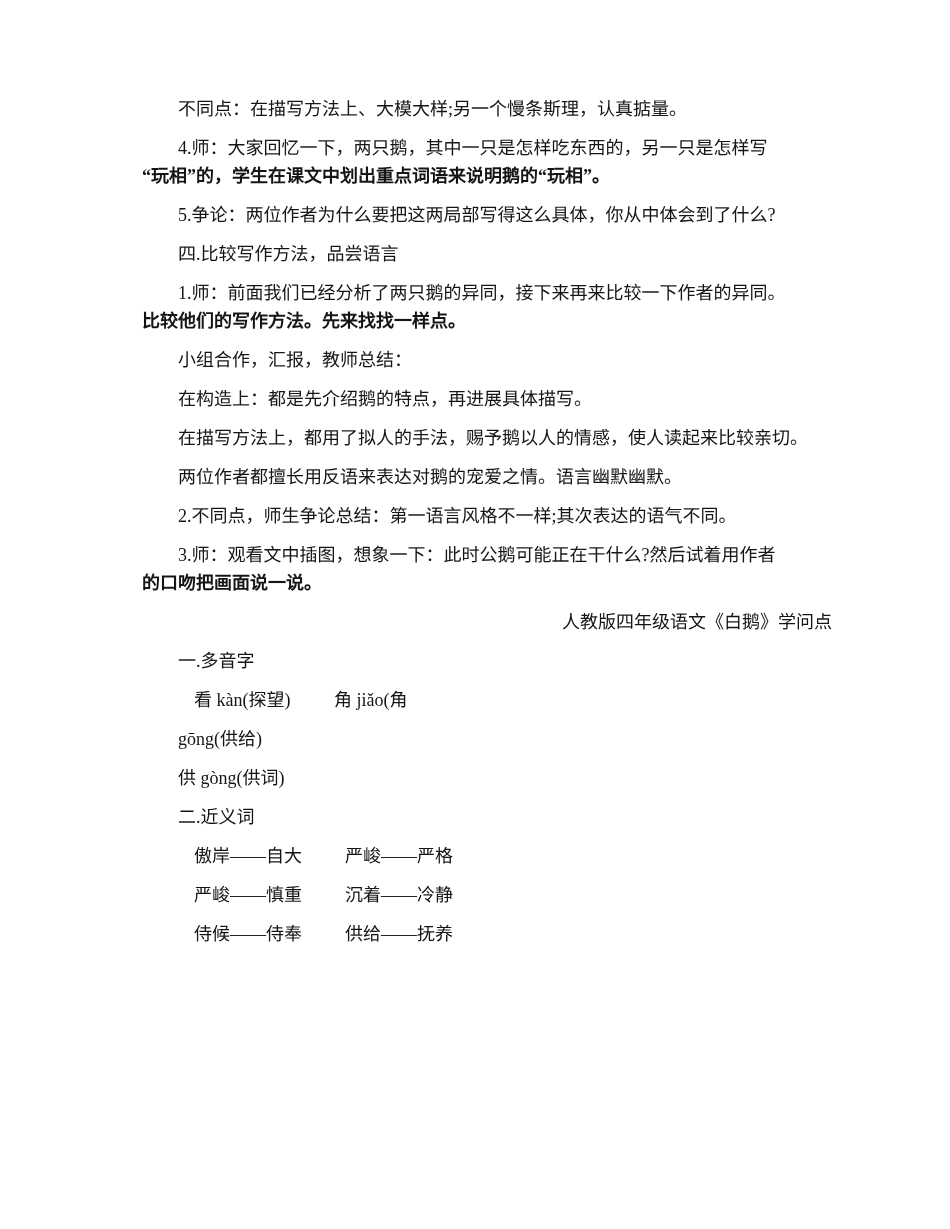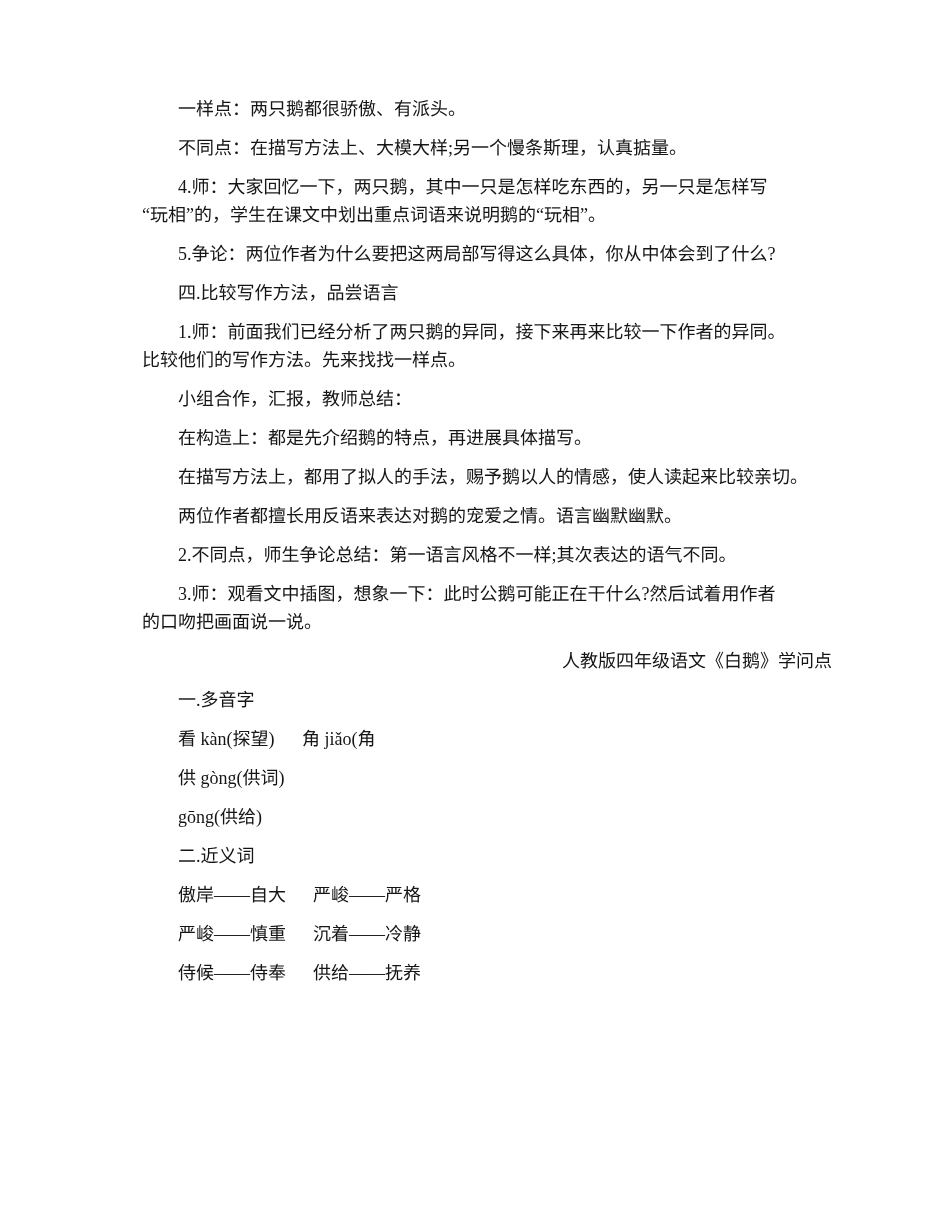--- a/index.html
+++ b/index.html
@@ -28,46 +28,45 @@
     margin: 0 0 11px 0;
   }
   .ln {
     min-height: 28px;
   }
   .first {
     text-indent: 36px;
   }
   .cont {
     text-indent: 0;
+    font-weight: bold;
   }
   .title-block {
     text-align: right;
     text-indent: 0;
   }
   .cols {
     text-indent: 36px;
     white-space: nowrap;
   }
   .c1, .c2 {
     display: inline-block;
     text-indent: 0;
     vertical-align: top;
+    margin-left: 16px;
   }
   .duoyin .c1 { min-width: 124px; }
   .jinyi  .c1 { min-width: 135px; }
 </style>
 </head>
 <body>
 
 <div class="page">
   <div class="doc">
 
-    <div class="para">
-      <div class="ln first">一样点：两只鹅都很骄傲、有派头。</div>
-    </div>
 
     <div class="para">
       <div class="ln first">不同点：在描写方法上、大模大样;另一个慢条斯理，认真掂量。</div>
     </div>
 
     <div class="para">
       <div class="ln first">4.师：大家回忆一下，两只鹅，其中一只是怎样吃东西的，另一只是怎样写</div>
       <div class="ln cont">“玩相”的，学生在课文中划出重点词语来说明鹅的“玩相”。</div>
     </div>
 
@@ -116,25 +115,25 @@
     <div class="para">
       <div class="ln first">一.多音字</div>
     </div>
 
     <div class="para cols duoyin">
       <span class="c1">看 kàn(探望)</span><span class="c2">角 jiǎo(角</span>
     </div>
 
 
     <div class="para">
-      <div class="ln first">供 gòng(供词)</div>
+      <div class="ln first">gōng(供给)</div>
     </div>
 
     <div class="para">
-      <div class="ln first">gōng(供给)</div>
+      <div class="ln first">供 gòng(供词)</div>
     </div>
 
     <div class="para">
       <div class="ln first">二.近义词</div>
     </div>
 
     <div class="para cols jinyi">
       <span class="c1">傲岸——自大</span><span class="c2">严峻——严格</span>
     </div>
 

